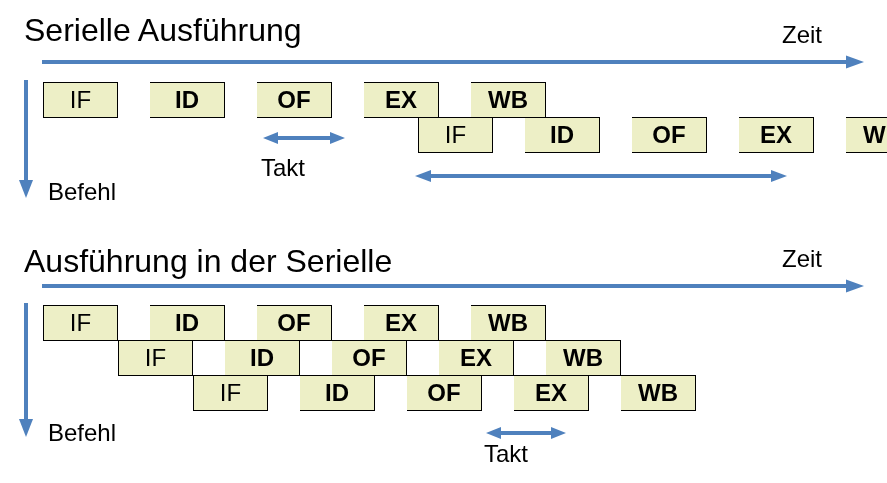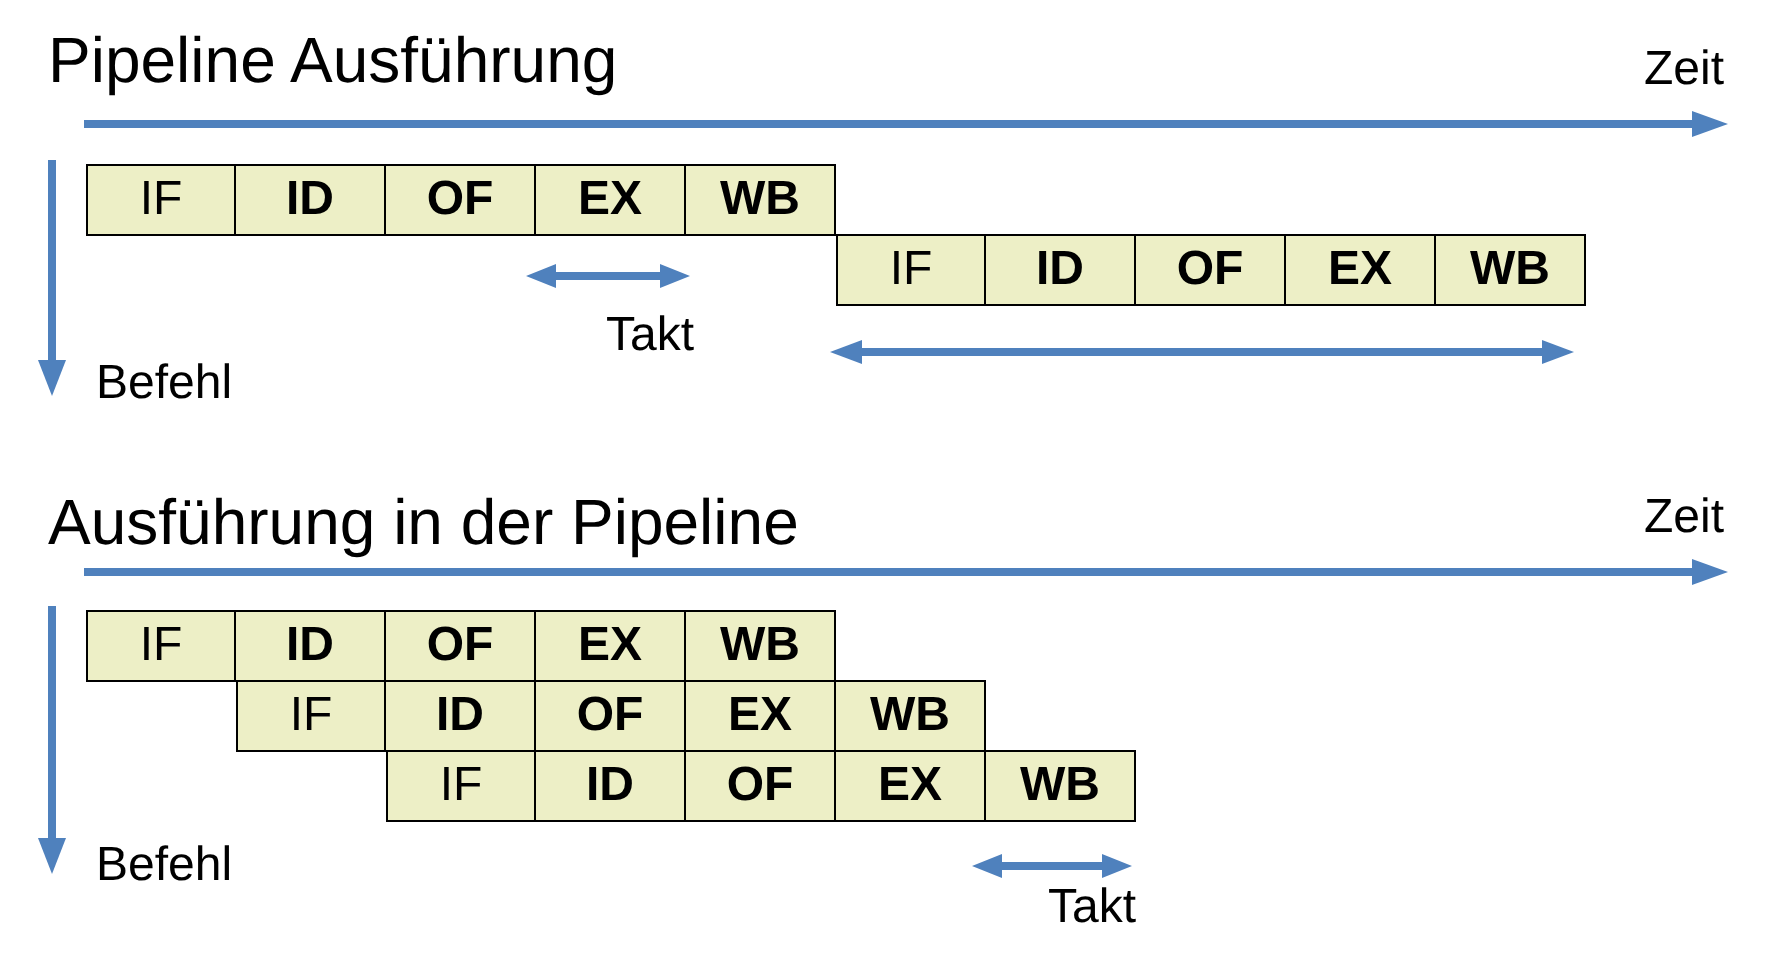--- a/index.html
+++ b/index.html
@@ -9,40 +9,40 @@
     --text:#000000;
     --bg:#ffffff;
   }
   *{margin:0;padding:0;box-sizing:border-box;}
   html,body{width:887px;height:483px;background:var(--bg);overflow:hidden;}
   body{font-family:"Liberation Sans","DejaVu Sans",sans-serif;color:var(--text);}
   .canvas{position:relative;width:887px;height:483px;background:var(--bg);}
   .abs{position:absolute;}
   .title{font-size:32px;line-height:1.1;color:var(--text);white-space:nowrap;}
   .label{font-size:24px;line-height:1.1;color:var(--text);white-space:nowrap;}
-  .label.centered{text-align:right;}
-  .stage-row{display:flex;}
+  .label.centered{text-align:left;}
+  .stage-row{display:flex;gap:32px;}
   .stage-cell{
     width:75px;height:36px;
     background:var(--box_fill);
     border:1.5px solid var(--box_border);
     display:flex;align-items:center;justify-content:center;
     font-size:24px;color:var(--text);
   }
   .stage-cell + .stage-cell{border-left:none;font-weight:bold;}
   svg{display:block;overflow:visible;}
   .arrow-line{stroke:var(--accent);stroke-width:4;fill:none;}
   .arrow-head{fill:var(--accent);stroke:none;}
 </style>
 </head>
 <body>
 
 <div class="canvas">
 
-  <div class="abs title" style="left:24px;top:13px;">Pipeline Ausführung</div>
+  <div class="abs title" style="left:24px;top:13px;">Serielle Ausführung</div>
 
   <div class="abs label centered" style="left:782px;top:22px;width:80px;">Zeit</div>
 
   <svg class="abs" style="left:40px;top:52px;" width="828" height="20">
     <line class="arrow-line" x1="2" y1="10" x2="806" y2="10"></line>
     <polygon class="arrow-head" points="824,10 806,3.5 806,16.5"></polygon>
   </svg>
 
   <svg class="abs" style="left:16px;top:78px;" width="20" height="122">
     <line class="arrow-line" x1="10" y1="2" x2="10" y2="102"></line>
@@ -73,21 +73,21 @@
   <div class="abs label centered" style="left:261px;top:155px;width:86px;">Takt</div>
 
   <div class="abs label" style="left:48px;top:179px;">Befehl</div>
 
   <svg class="abs" style="left:413px;top:167px;" width="376" height="18">
     <line class="arrow-line" x1="15" y1="9" x2="361" y2="9"></line>
     <polygon class="arrow-head" points="2,9 18,3 18,15"></polygon>
     <polygon class="arrow-head" points="374,9 358,3 358,15"></polygon>
   </svg>
 
-  <div class="abs title" style="left:24px;top:244px;">Ausführung in der Pipeline</div>
+  <div class="abs title" style="left:24px;top:244px;">Ausführung in der Serielle</div>
 
   <div class="abs label centered" style="left:782px;top:246px;width:80px;">Zeit</div>
 
   <svg class="abs" style="left:40px;top:276px;" width="828" height="20">
     <line class="arrow-line" x1="2" y1="10" x2="806" y2="10"></line>
     <polygon class="arrow-head" points="824,10 806,3.5 806,16.5"></polygon>
   </svg>
 
   <svg class="abs" style="left:16px;top:301px;" width="20" height="140">
     <line class="arrow-line" x1="10" y1="2" x2="10" y2="118"></line>

